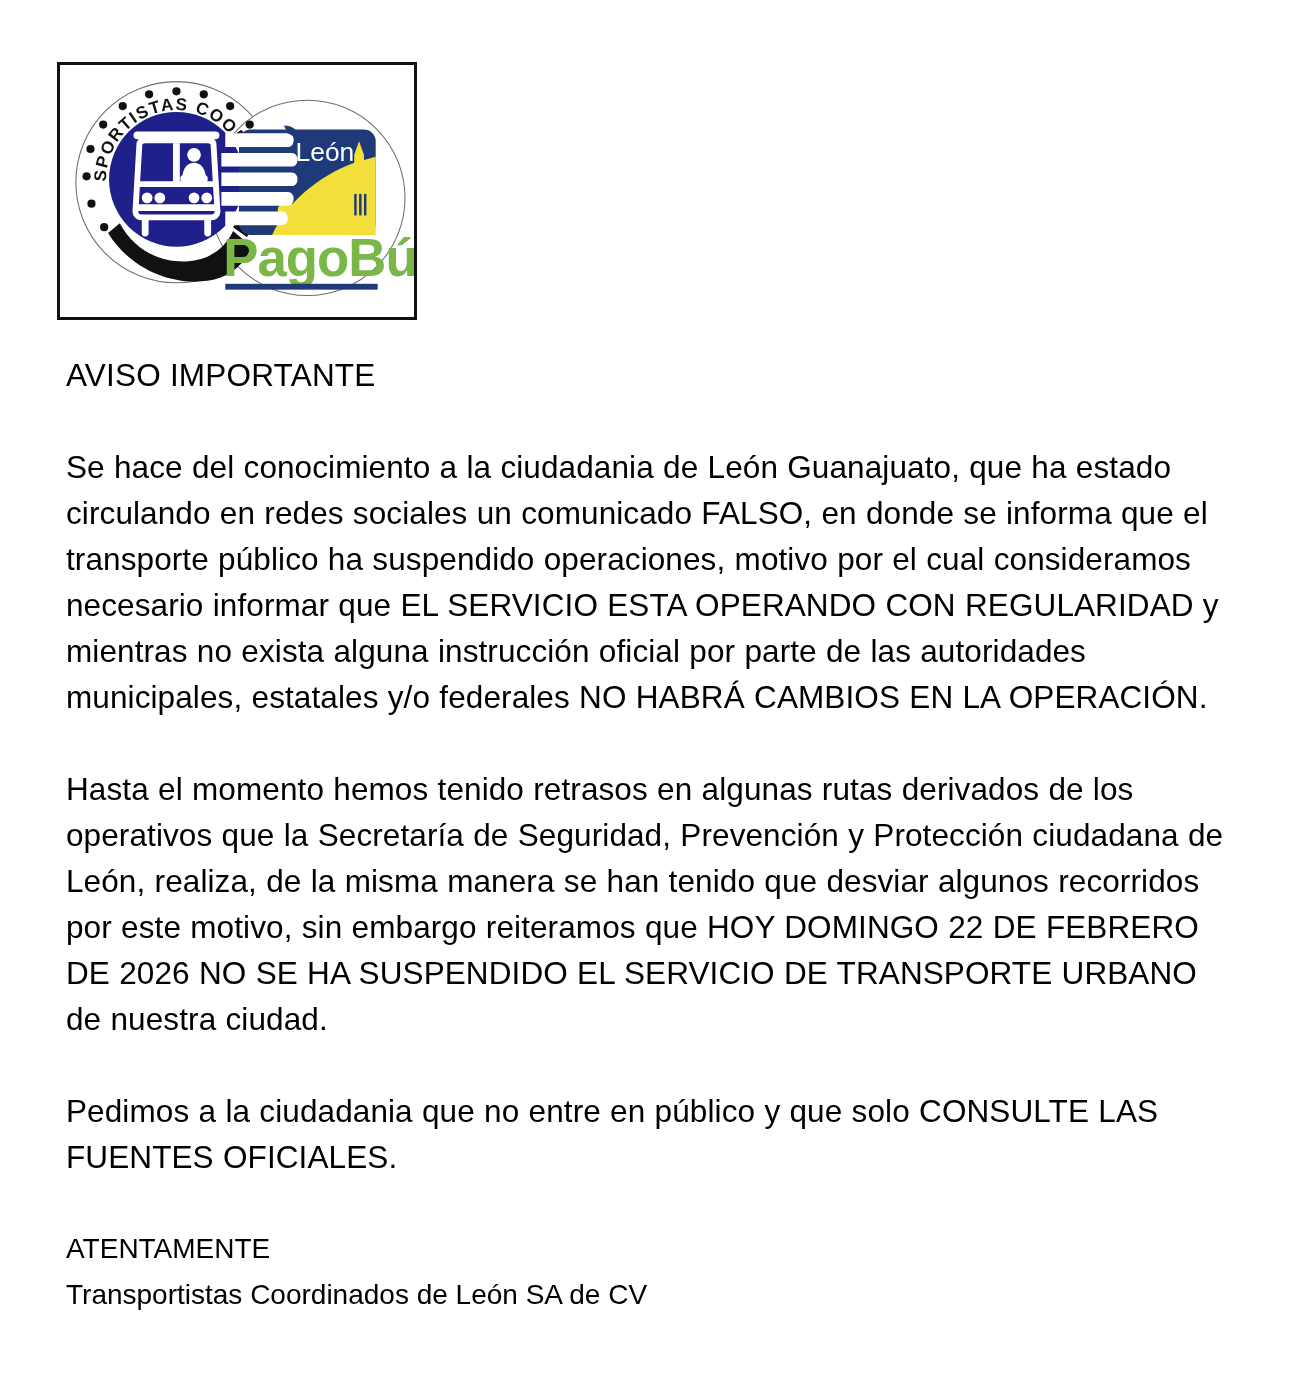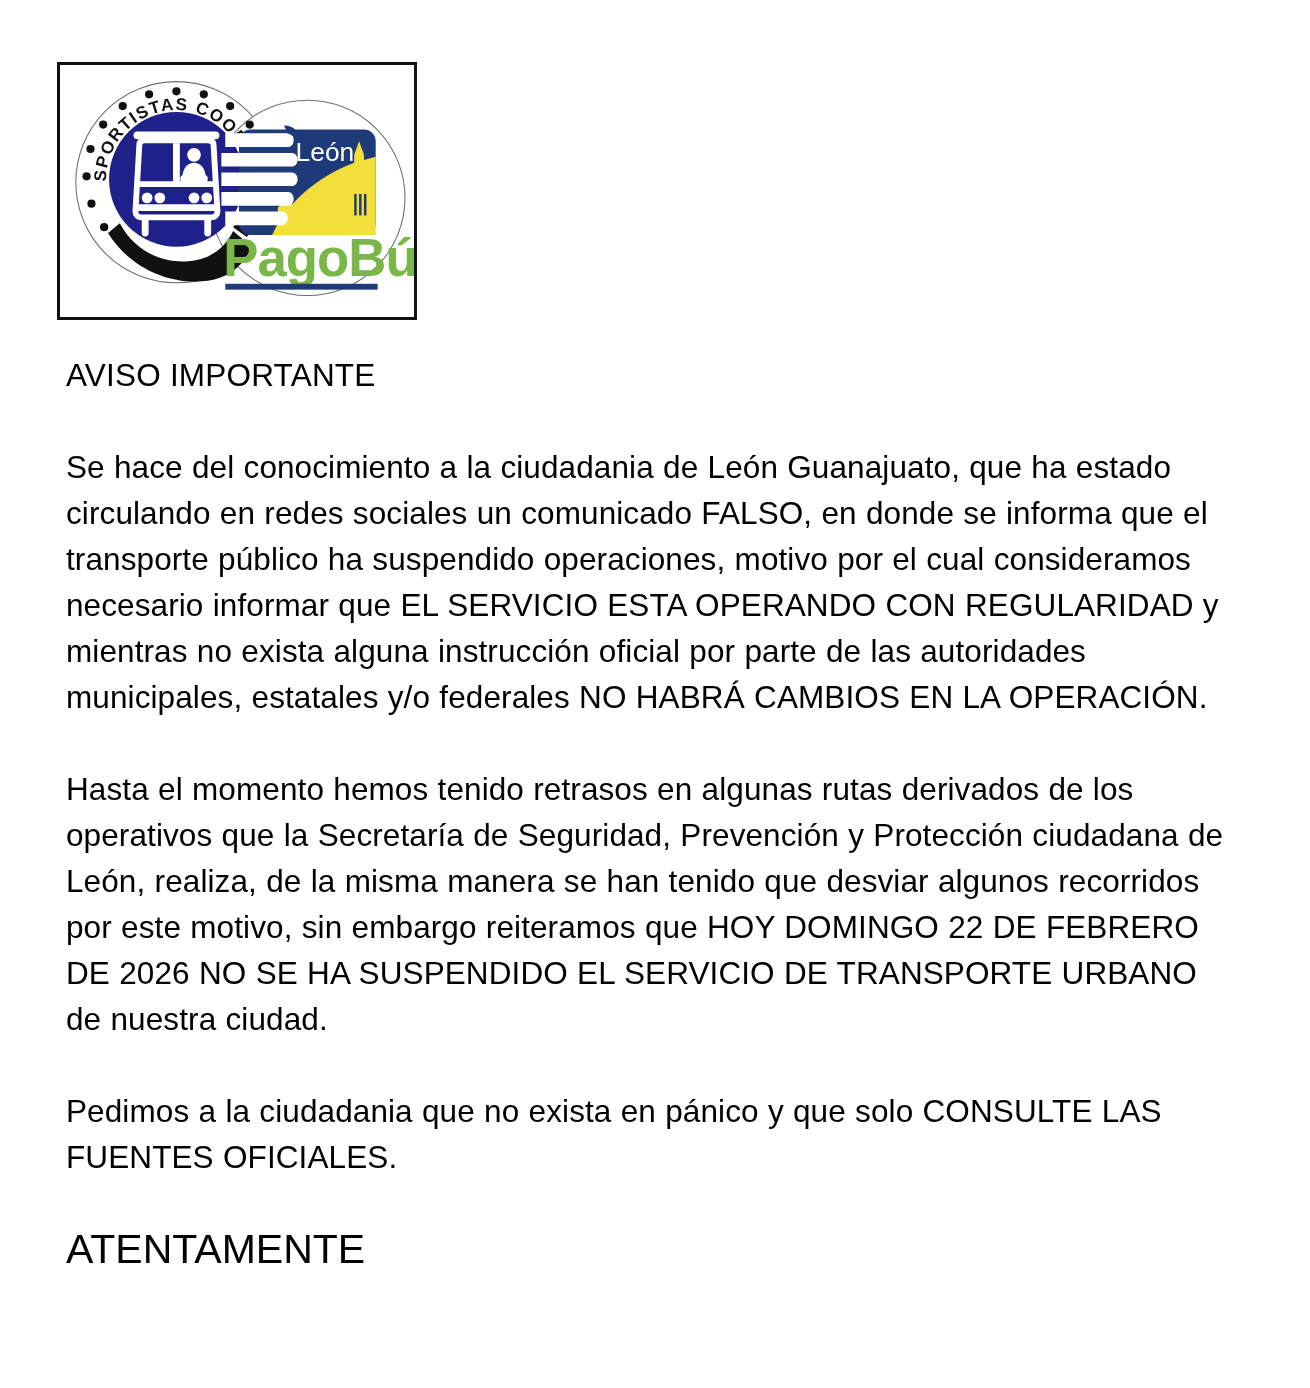--- a/index.html
+++ b/index.html
@@ -51,21 +51,21 @@
     white-space: pre-wrap;
   }
   .doc .para:last-child { margin-bottom: 0; }
   .doc .title {
     font-size: 31.5px;
     line-height: 46px;
     margin: 0 0 46px 0;
     letter-spacing: 0.2px;
   }
   .doc .signoff {
-    font-size: 41px;
+    font-size: 28px;
     line-height: 46px;
     margin: 0;
     white-space: pre-wrap;
   }
 </style>
 </head>
 <body>
 
 <div class="logo-frame">
   <svg viewBox="0 0 360 258" xmlns="http://www.w3.org/2000/svg" aria-hidden="true">
@@ -185,18 +185,19 @@
 </div>
 
 <div class="doc">
 
   <p class="title">AVISO IMPORTANTE</p>
 
   <p class="para">Se hace del conocimiento a la ciudadania de León Guanajuato, que ha estado circulando en redes sociales un comunicado FALSO, en donde se informa que el transporte público ha suspendido operaciones, motivo por el cual consideramos necesario informar que EL SERVICIO ESTA OPERANDO CON REGULARIDAD y mientras no exista alguna instrucción oficial por parte de las autoridades municipales, estatales y/o federales NO HABRÁ CAMBIOS EN LA OPERACIÓN.</p>
 
   <p class="para">Hasta el momento hemos tenido retrasos en algunas rutas derivados de los operativos que la Secretaría de Seguridad, Prevención y Protección ciudadana de León, realiza, de la misma manera se han tenido que desviar algunos recorridos por este motivo, sin embargo reiteramos que HOY DOMINGO 22 DE FEBRERO DE 2026 NO SE HA SUSPENDIDO EL SERVICIO DE TRANSPORTE URBANO de nuestra ciudad.</p>
 
-  <p class="para">Pedimos a la ciudadania que no exista en pánico y que solo CONSULTE LAS FUENTES OFICIALES.</p>
+  <p class="para">Pedimos a la ciudadania que no entre en público y que solo CONSULTE LAS FUENTES OFICIALES.</p>
 
   <p class="signoff">ATENTAMENTE</p>
 
+  <p class="signoff">Transportistas Coordinados de León SA de CV</p>
 
 </div>
 
 </body></html>

